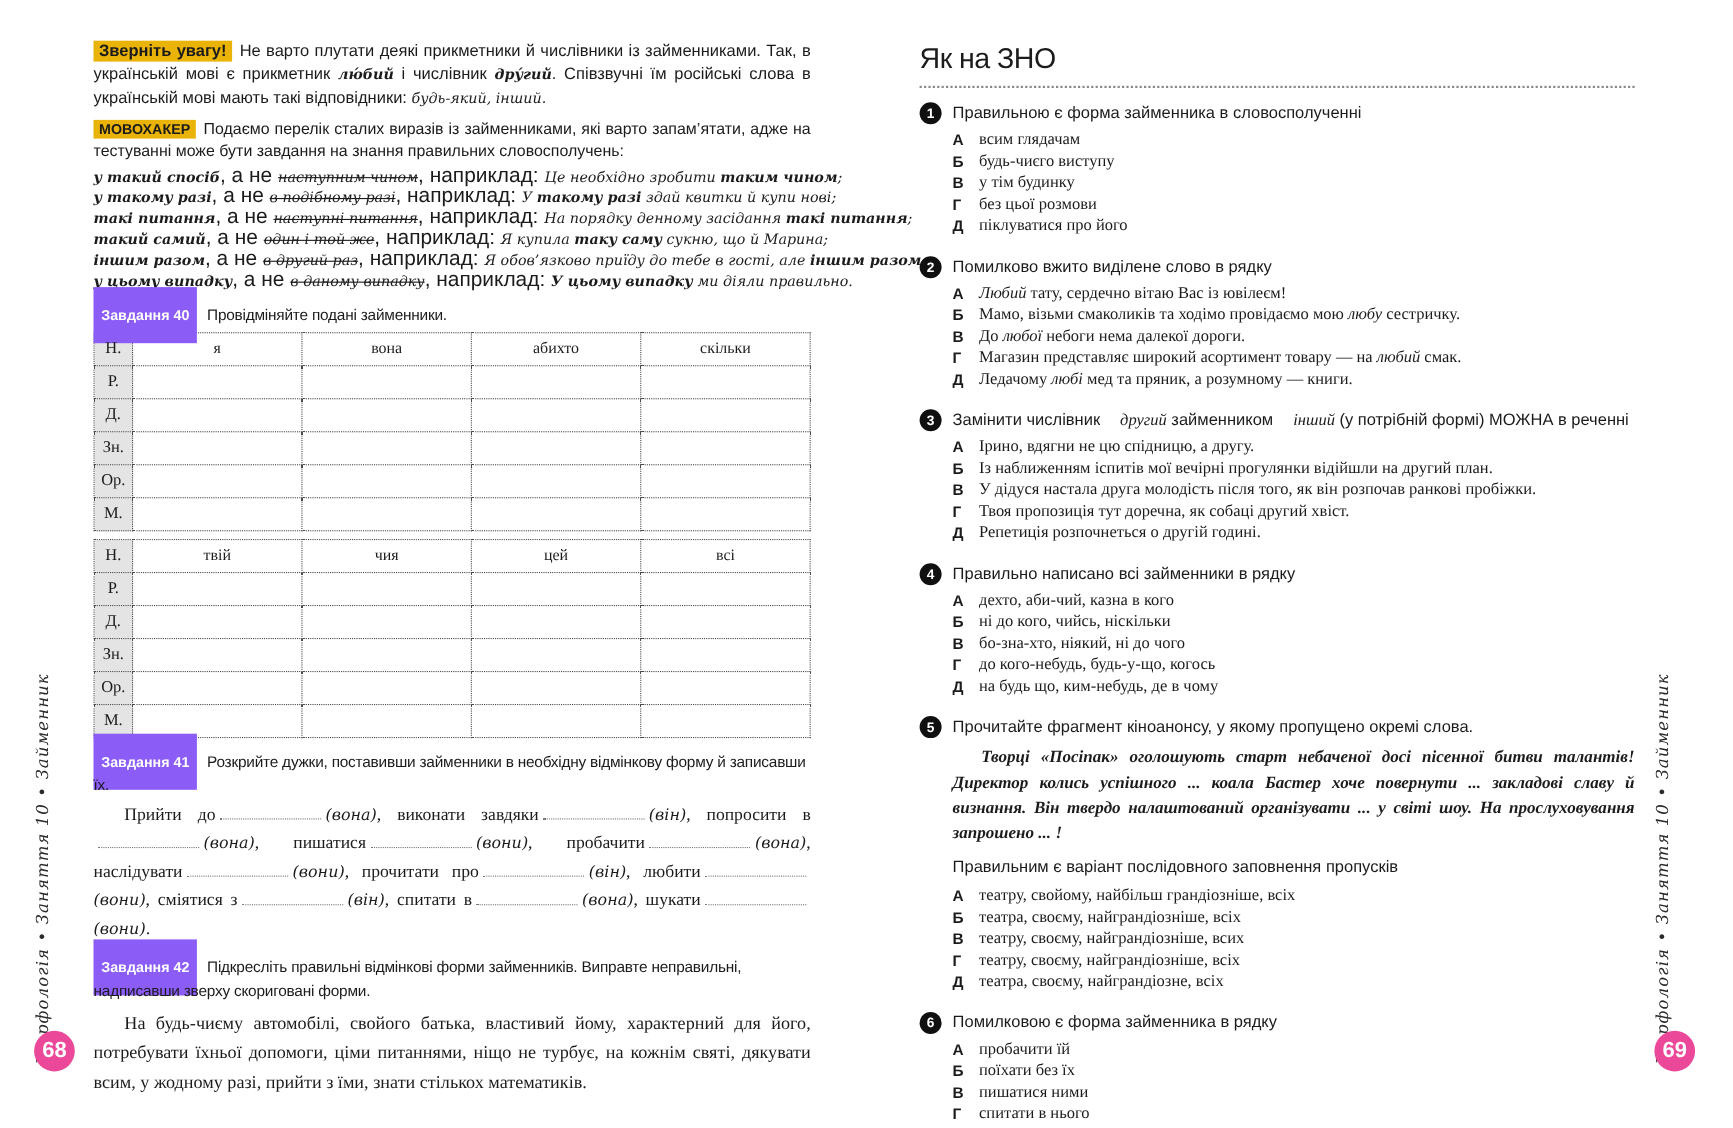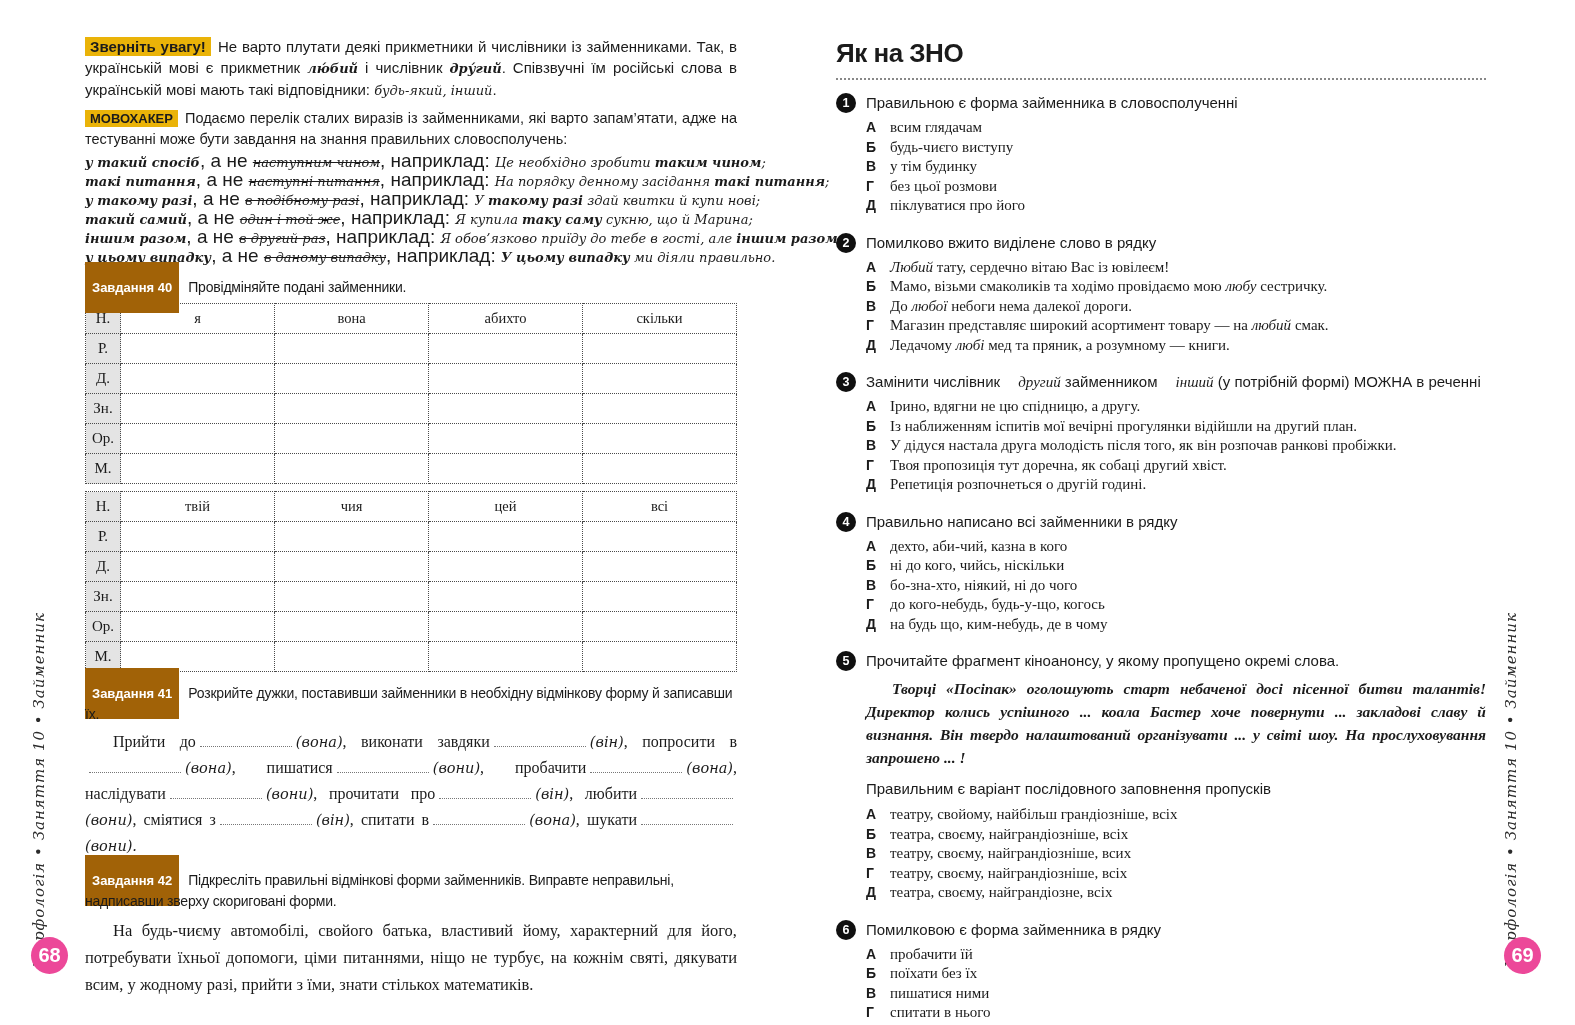--- a/index.html
+++ b/index.html
@@ -7,21 +7,21 @@
     width:1575px;height:1025px;position:relative;background:#ffffff;
     font-family:"Liberation Sans",sans-serif;color:#1b1b1b;overflow:hidden;
   }
   .page{position:absolute;}
   .page-left{left:85px;top:36px;width:652px;}
   .page-right{left:836px;top:38px;width:650px;}
   .hw{font-family:"DejaVu Serif",serif;font-style:italic;font-size:13px;}
   .hw-b{font-weight:bold;}
   .hw-strike{text-decoration:line-through;}
   .badge-gray{background:#eab308;font-weight:bold;padding:1px 5px;margin-right:7px;white-space:nowrap;}
-  .badge-black{background:#a16207;color:#fff;font-weight:bold;padding:18px 7px;font-size:13px;margin-right:9px;white-space:nowrap;}
+  .badge-black{background:#8b5cf6;color:#fff;font-weight:bold;padding:18px 7px;font-size:13px;margin-right:9px;white-space:nowrap;}
 
   
   .attention{font-size:15px;line-height:21px;margin:0;text-align:justify;}
   .movo{margin-top:7px;}
   .movo-intro{font-size:14.5px;line-height:20px;margin:0;text-align:justify;}
   .movo-intro .badge-gray{font-size:13px;}
   .movo-list{margin-top:3px;}
   .movo-item{font-size:13px;line-height:17px;white-space:nowrap;}
   .movo-item .conn{font-family:"Liberation Sans",sans-serif;font-style:normal;font-size:19px;}
 
@@ -37,21 +37,21 @@
 
   .fill-par{font-family:"Liberation Serif",serif;font-size:16px;line-height:26px;
     margin:2px 0 0 0;text-align:justify;text-indent:28px;}
   .fill-par .hw{font-size:14.5px;}
   .blank{display:inline-block;width:92px;border-bottom:1px dotted #777;height:13px;margin:0 4px;}
 
   .task42-body{font-family:"Liberation Serif",serif;font-size:16.5px;line-height:27px;
     margin:6px 0 0 0;text-align:justify;text-indent:28px;}
 
   
-  .zno-title{font-size:26px;font-weight:bold;margin:0 0 9px 0;letter-spacing:-0.5px;}
+  .zno-title{font-size:26px;font-weight:normal;margin:0 0 9px 0;letter-spacing:-0.5px;}
   .dotline{border-top:2px dotted #888;height:0;margin:0 0 13px 0;}
   .question{position:relative;padding-left:30px;margin-bottom:18px;}
   .qnum{position:absolute;left:0;top:0;width:20px;height:20px;border-radius:50%;
     background:#101010;color:#fff;font-weight:bold;font-size:12.5px;
     display:flex;align-items:center;justify-content:center;}
   .qstem{font-size:15px;line-height:20px;display:block;margin-bottom:6px;}
   .qstem .it{font-style:italic;font-family:"Liberation Serif",serif;margin-left:14px;}
   .opt{display:flex;font-family:"Liberation Serif",serif;font-size:15px;line-height:17.5px;margin-bottom:2px;}
   .opt-letter{font-family:"Liberation Sans",sans-serif;font-weight:bold;width:24px;flex:none;font-size:14px;}
   .opt-text .em{font-style:italic;}
@@ -75,23 +75,23 @@
 <div class="page page-left">
 
   <p class="attention"><span class="badge-gray">Зверніть увагу!</span><span>Не варто плутати деякі прикметники й числівники із займенниками. Так, в українській мові є прикметник </span><span class="hw hw-b">лю́бий</span><span> і числівник </span><span class="hw hw-b">дру́гий</span><span>. Співзвучні їм російські слова в українській мові мають такі відповідники: </span><span class="hw">будь-який, інший</span><span>.</span></p>
 
   <div class="movo">
     <p class="movo-intro"><span class="badge-gray">МОВОХАКЕР</span><span>Подаємо перелік сталих виразів із займенниками, які варто запам’ятати, адже на тестуванні може бути завдання на знання правильних словосполучень:</span></p>
     <div class="movo-list">
 
         <div class="movo-item"><span class="hw hw-b">у такий спосіб</span><span class="conn">, а не </span><span class="hw hw-strike">наступним чином</span><span class="conn">, наприклад: </span><span class="hw">Це необхідно зробити </span><span class="hw hw-b">таким чином</span><span class="hw">;</span></div>
 
+        <div class="movo-item"><span class="hw hw-b">у такому разі</span><span class="conn">, а не </span><span class="hw hw-strike">в подібному разі</span><span class="conn">, наприклад: </span><span class="hw">У </span><span class="hw hw-b">такому разі</span><span class="hw"> здай квитки й купи нові;</span></div>
+
         <div class="movo-item"><span class="hw hw-b">такі питання</span><span class="conn">, а не </span><span class="hw hw-strike">наступні питання</span><span class="conn">, наприклад: </span><span class="hw">На порядку денному засідання </span><span class="hw hw-b">такі питання</span><span class="hw">;</span></div>
-
-        <div class="movo-item"><span class="hw hw-b">у такому разі</span><span class="conn">, а не </span><span class="hw hw-strike">в подібному разі</span><span class="conn">, наприклад: </span><span class="hw">У </span><span class="hw hw-b">такому разі</span><span class="hw"> здай квитки й купи нові;</span></div>
 
         <div class="movo-item"><span class="hw hw-b">такий самий</span><span class="conn">, а не </span><span class="hw hw-strike">один і той же</span><span class="conn">, наприклад: </span><span class="hw">Я купила </span><span class="hw hw-b">таку саму</span><span class="hw"> сукню, що й Марина;</span></div>
 
         <div class="movo-item"><span class="hw hw-b">іншим разом</span><span class="conn">, а не </span><span class="hw hw-strike">в другий раз</span><span class="conn">, наприклад: </span><span class="hw">Я обов’язково приїду до тебе в гості, але </span><span class="hw hw-b">іншим разом</span><span class="hw">;</span></div>
 
         <div class="movo-item"><span class="hw hw-b">у цьому випадку</span><span class="conn">, а не </span><span class="hw hw-strike">в даному випадку</span><span class="conn">, наприклад: </span><span class="hw"></span><span class="hw hw-b">У цьому випадку</span><span class="hw"> ми діяли правильно.</span></div>
       </div>
   </div>
 
   <p class="task-head"><span class="badge-black">Завдання 40</span><span class="instr">Провідміняйте подані займенники.</span></p>

